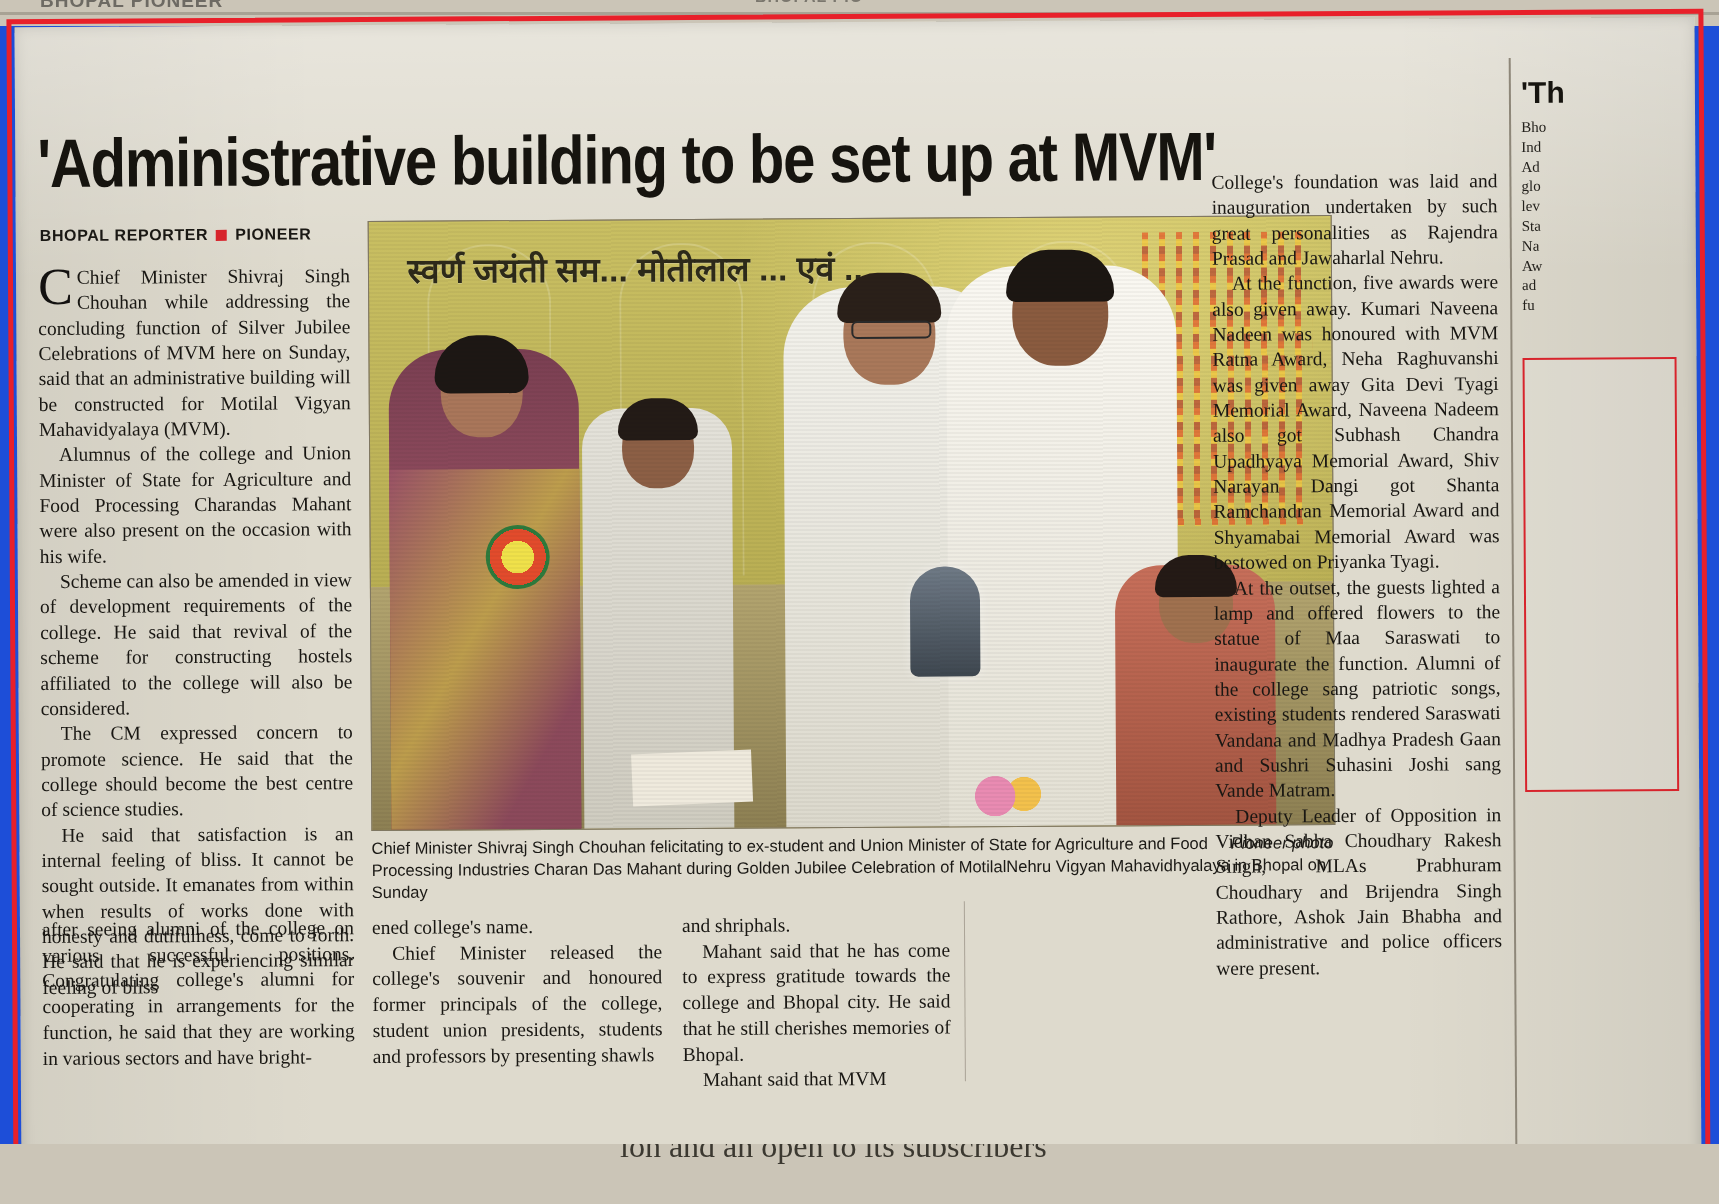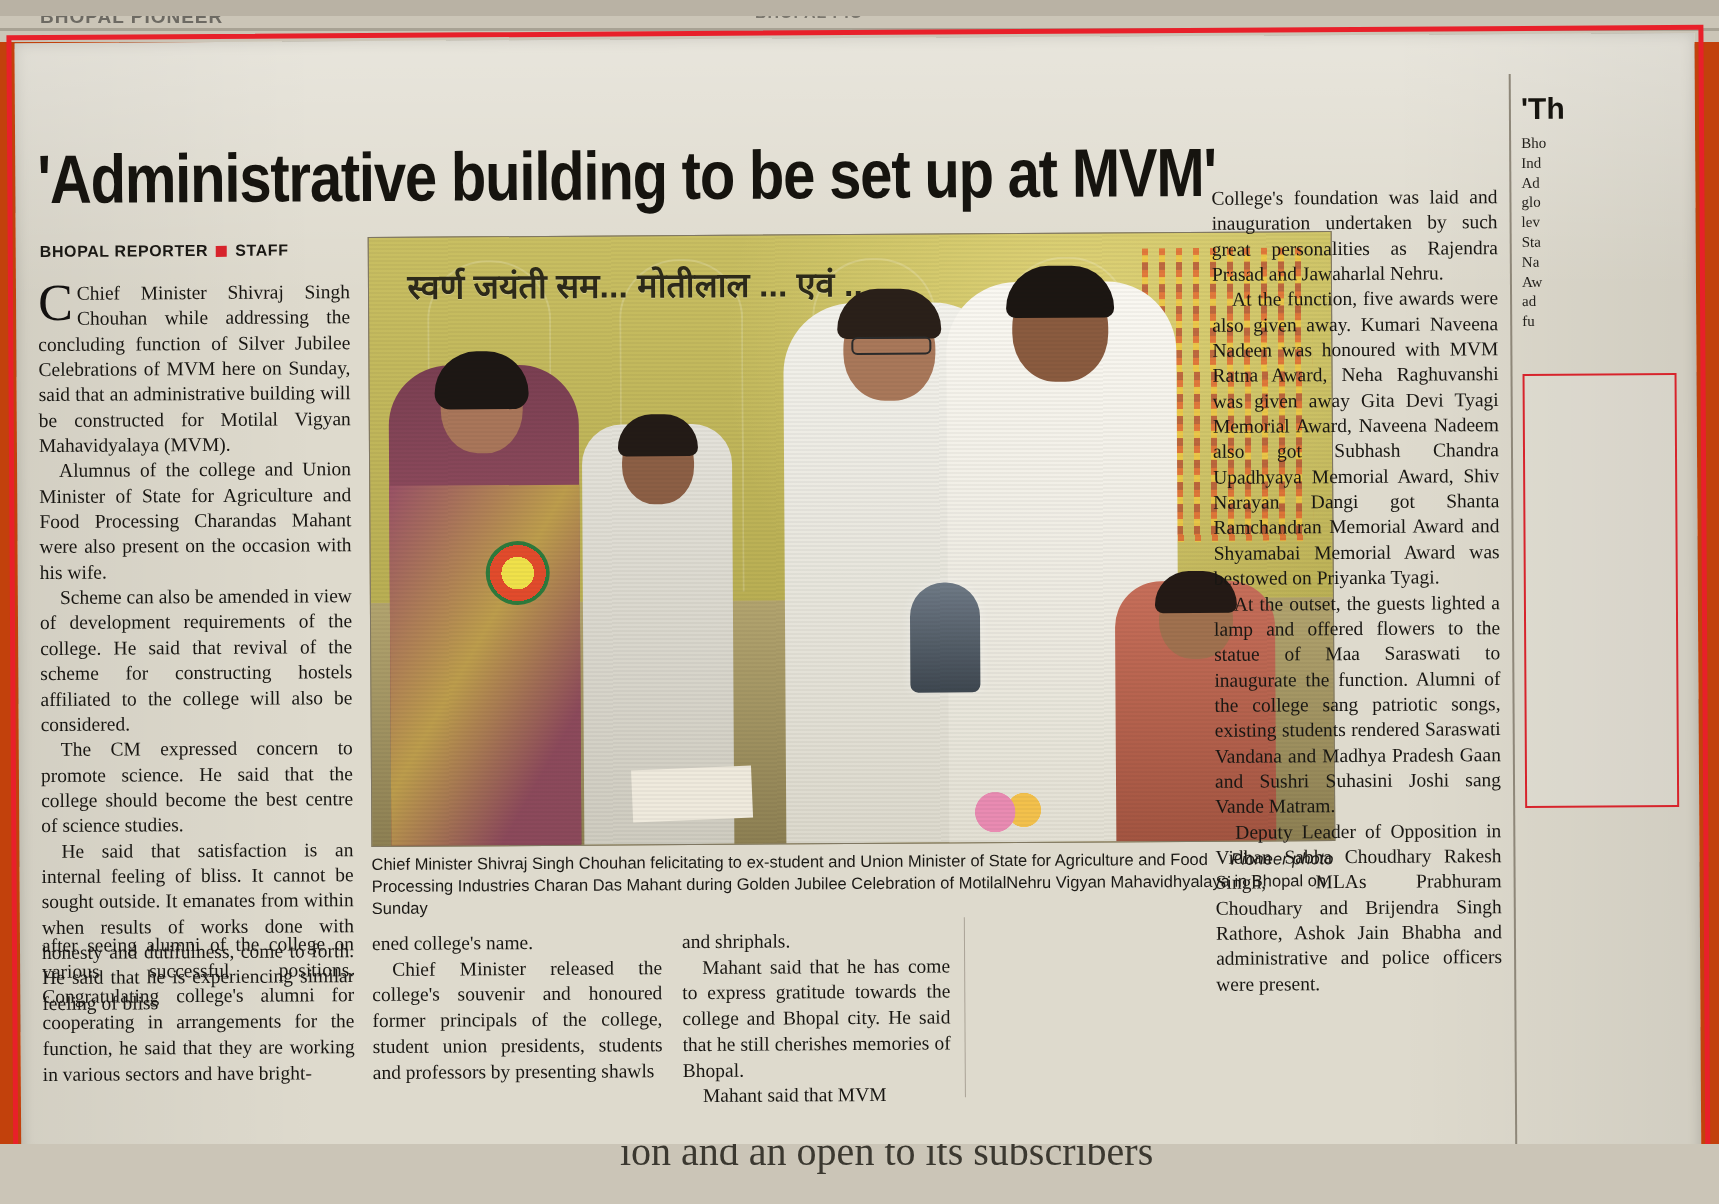--- a/index.html
+++ b/index.html
@@ -4,22 +4,21 @@
 <style>
   html,body{margin:0;padding:0;}
   body{
     width:1719px;height:1204px;
     background:#b9b2a4;
     font-family:"Liberation Serif", serif;
     overflow:hidden;
   }
   .page{
     position:absolute;inset:0;
-    background:#c2410c;
-    margin-top:16px;
+    background:#1d4ed8;
   }
   
   .top-strip{
     position:absolute;left:0;top:0;width:1719px;height:26px;
     background:#cbc5b7;
     overflow:hidden;
   }
   .top-strip .ghost{
     position:absolute;left:40px;top:-10px;
     font-family:"Liberation Sans", sans-serif;
@@ -222,21 +221,21 @@
   .sliver-left-rule{position:absolute;left:1494px;top:40px;width:2px;height:1090px;background:#8e8779;}
 
   
   .bottomcut{
     position:absolute;left:0;bottom:0;width:1719px;height:60px;
     overflow:hidden;background:#cbc5b7;
   }
   .bottomcut .txt{
     position:absolute;left:620px;top:-16px;
     font-family:"Liberation Serif", serif;
-    font-size:40px;color:#3b3830;white-space:nowrap;
+    font-size:32px;color:#3b3830;white-space:nowrap;
   }
 </style>
 </head>
 <body>
 
 <div class="page">
 
   <div class="top-strip">
     <div class="ghost">BHOPAL PIONEER</div>
     <div class="ghost2">BHOPAL PIO</div>
@@ -244,21 +243,21 @@
   </div>
 
   <div class="sheet">
     <div class="paperTint"></div>
 
     <h1 class="headline">'Administrative building to be set up at MVM'</h1>
 
     <div class="byline">
       <span>BHOPAL REPORTER</span>
       <span class="sq"></span>
-      <span>STAFF</span>
+      <span>PIONEER</span>
     </div>
 
     <div class="col" id="col1">
       <p class="first dropcapwrap"><span class="dropcap">C</span><span>Chief Minister Shivraj Singh Chouhan while addressing the concluding function of Silver Jubilee Celebrations of MVM here on Sunday, said that an administrative building will be constructed for Motilal Vigyan Mahavidyalaya (MVM).</span></p>
       <p>Alumnus of the college and Union Minister of State for Agriculture and Food Processing Charandas Mahant were also present on the occasion with his wife.</p>
       <p>Scheme can also be amended in view of development requirements of the college. He said that revival of the scheme for constructing hostels affiliated to the college will also be considered.</p>
       <p>The CM expressed concern to promote science. He said that the college should become the best centre of science studies.</p>
       <p>He said that satisfaction is an internal feeling of bliss. It cannot be sought outside. It emanates from within when results of works done with honesty and dutifulness, come to forth. He said that he is experiencing similar feeling of bliss</p>
     </div>
 

